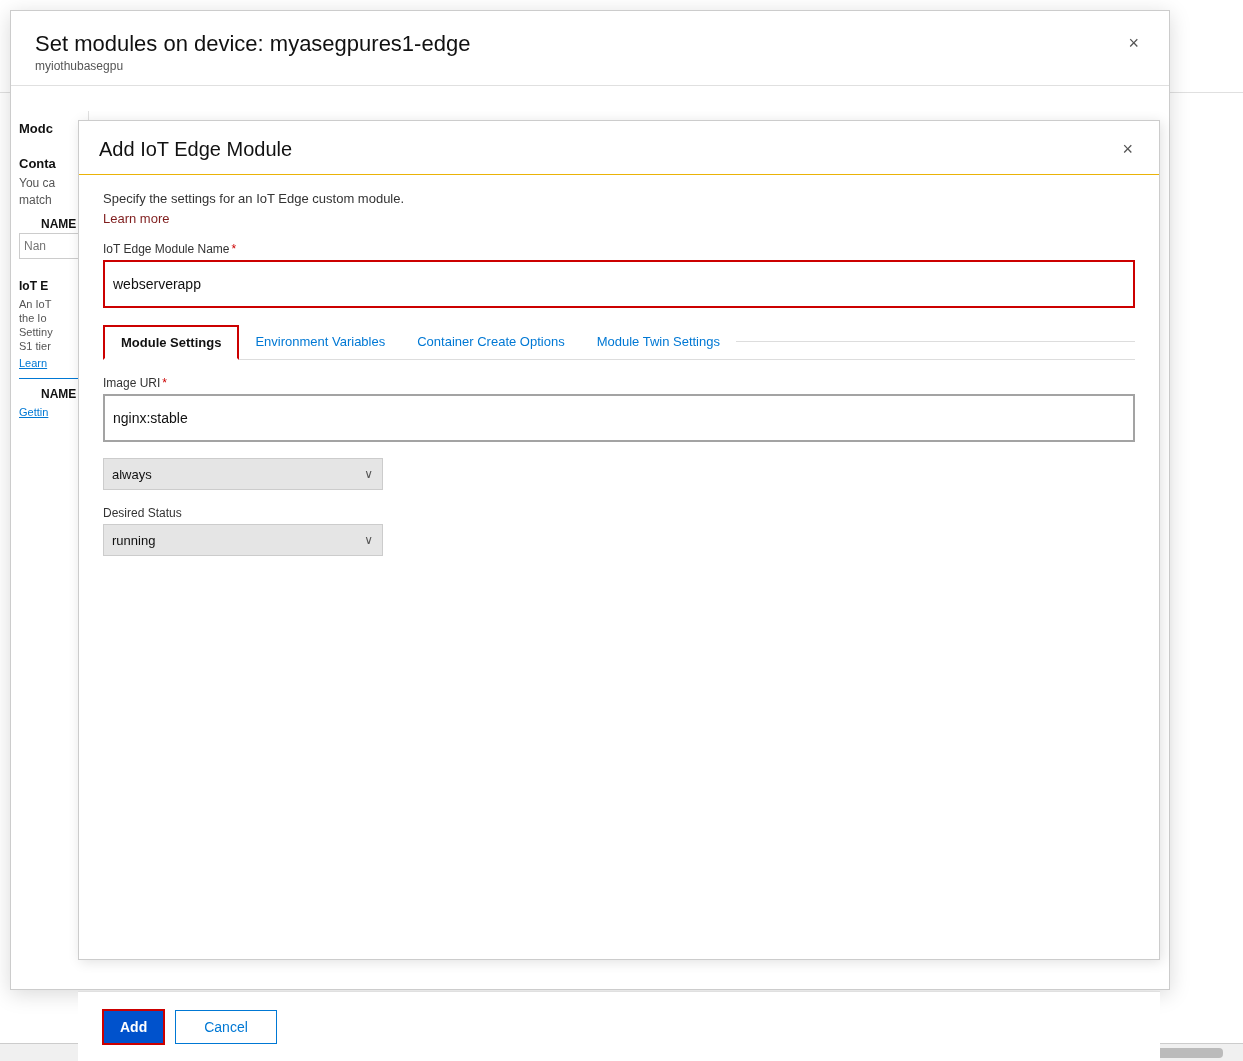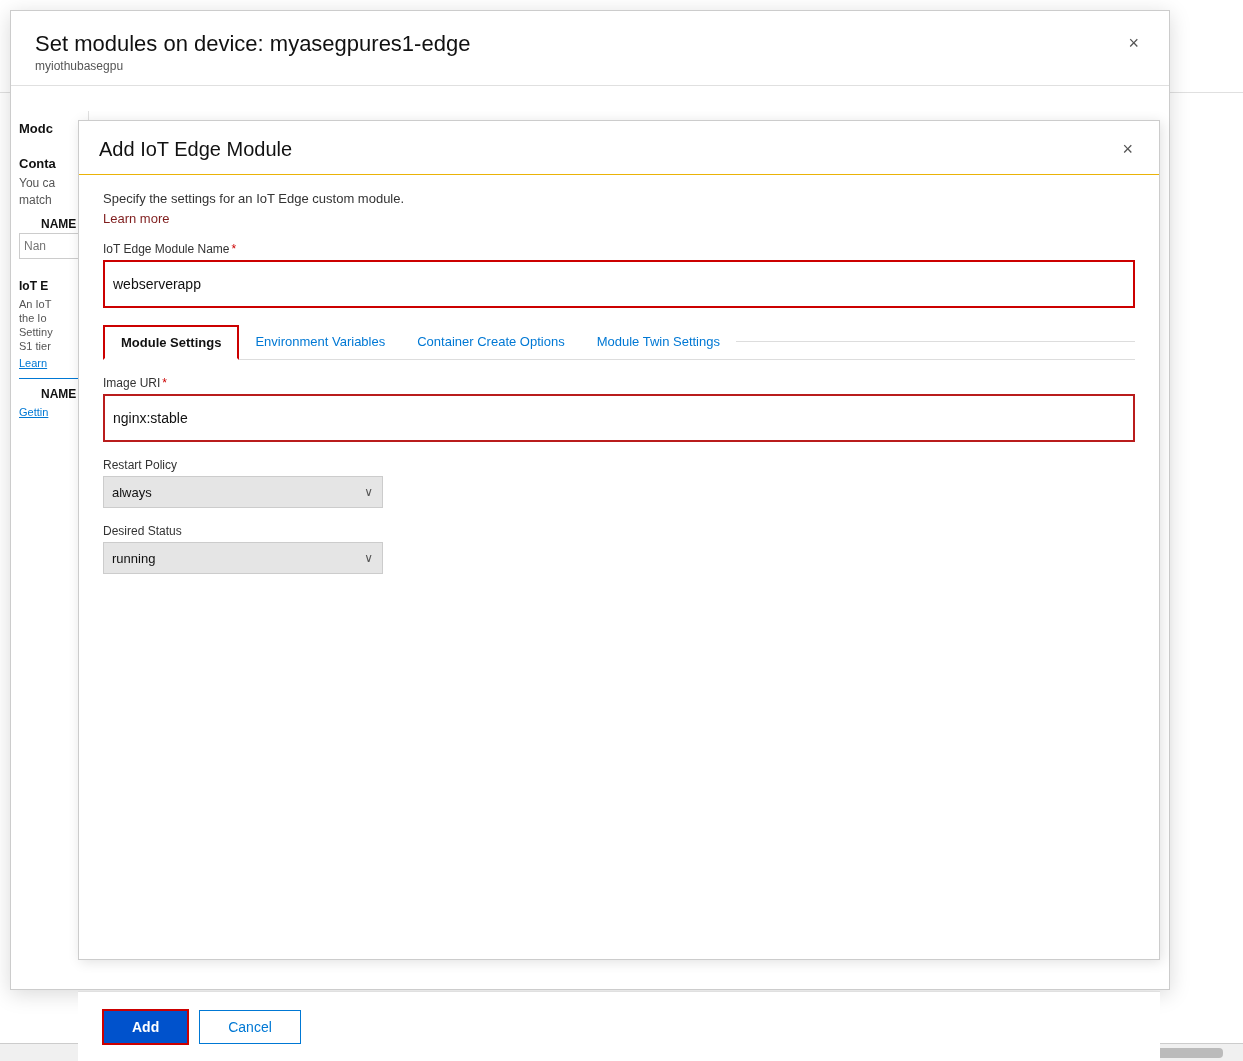--- a/index.html
+++ b/index.html
@@ -212,21 +212,21 @@
     .text-input {
       width: 100%;
       height: 48px;
       border: 2px solid #c00;
       padding: 4px 8px;
       font-size: 14px;
       color: #111;
       outline: none;
     }
     .text-input-blue {
-      border: 2px solid #b91c1c;
+      border: 2px solid #a3a3a3;
     }
     .tabs-container {
       display: flex;
       align-items: center;
       border-bottom: 1px solid #ddd;
       margin: 16px 0 16px 0;
     }
     .tab-item {
       padding: 8px 16px;
       font-size: 13px;
@@ -295,21 +295,21 @@
       display: flex;
       align-items: center;
       padding: 0 24px;
       gap: 10px;
       z-index: 21;
     }
     .btn-add {
       background: #0052cc;
       color: #fff;
       border: 2px solid #c00;
-      padding: 8px 28px;
+      padding: 8px 16px;
       font-size: 14px;
       font-weight: 600;
       cursor: pointer;
     }
     .btn-cancel {
       background: #fff;
       color: #0078d4;
       border: 1px solid #0078d4;
       padding: 8px 28px;
       font-size: 14px;
@@ -434,21 +434,20 @@
     
     <div class="form-group">
       <div class="field-label">
         <span>Image URI</span><span class="required-star">*</span>
       </div>
       <input class="text-input text-input-blue" type="text" value="nginx:stable" style="">
     </div>
 
     
     <div class="form-group">
-      <div class="field-label">Restart Policy</div>
       <div class="select-wrapper">
         <select class="select-input">
           <option value="always">always</option>
           <option value="never">never</option>
           <option value="on-failure">on-failure</option>
           <option value="on-unhealthy">on-unhealthy</option>
         </select>
       </div>
     </div>
 

